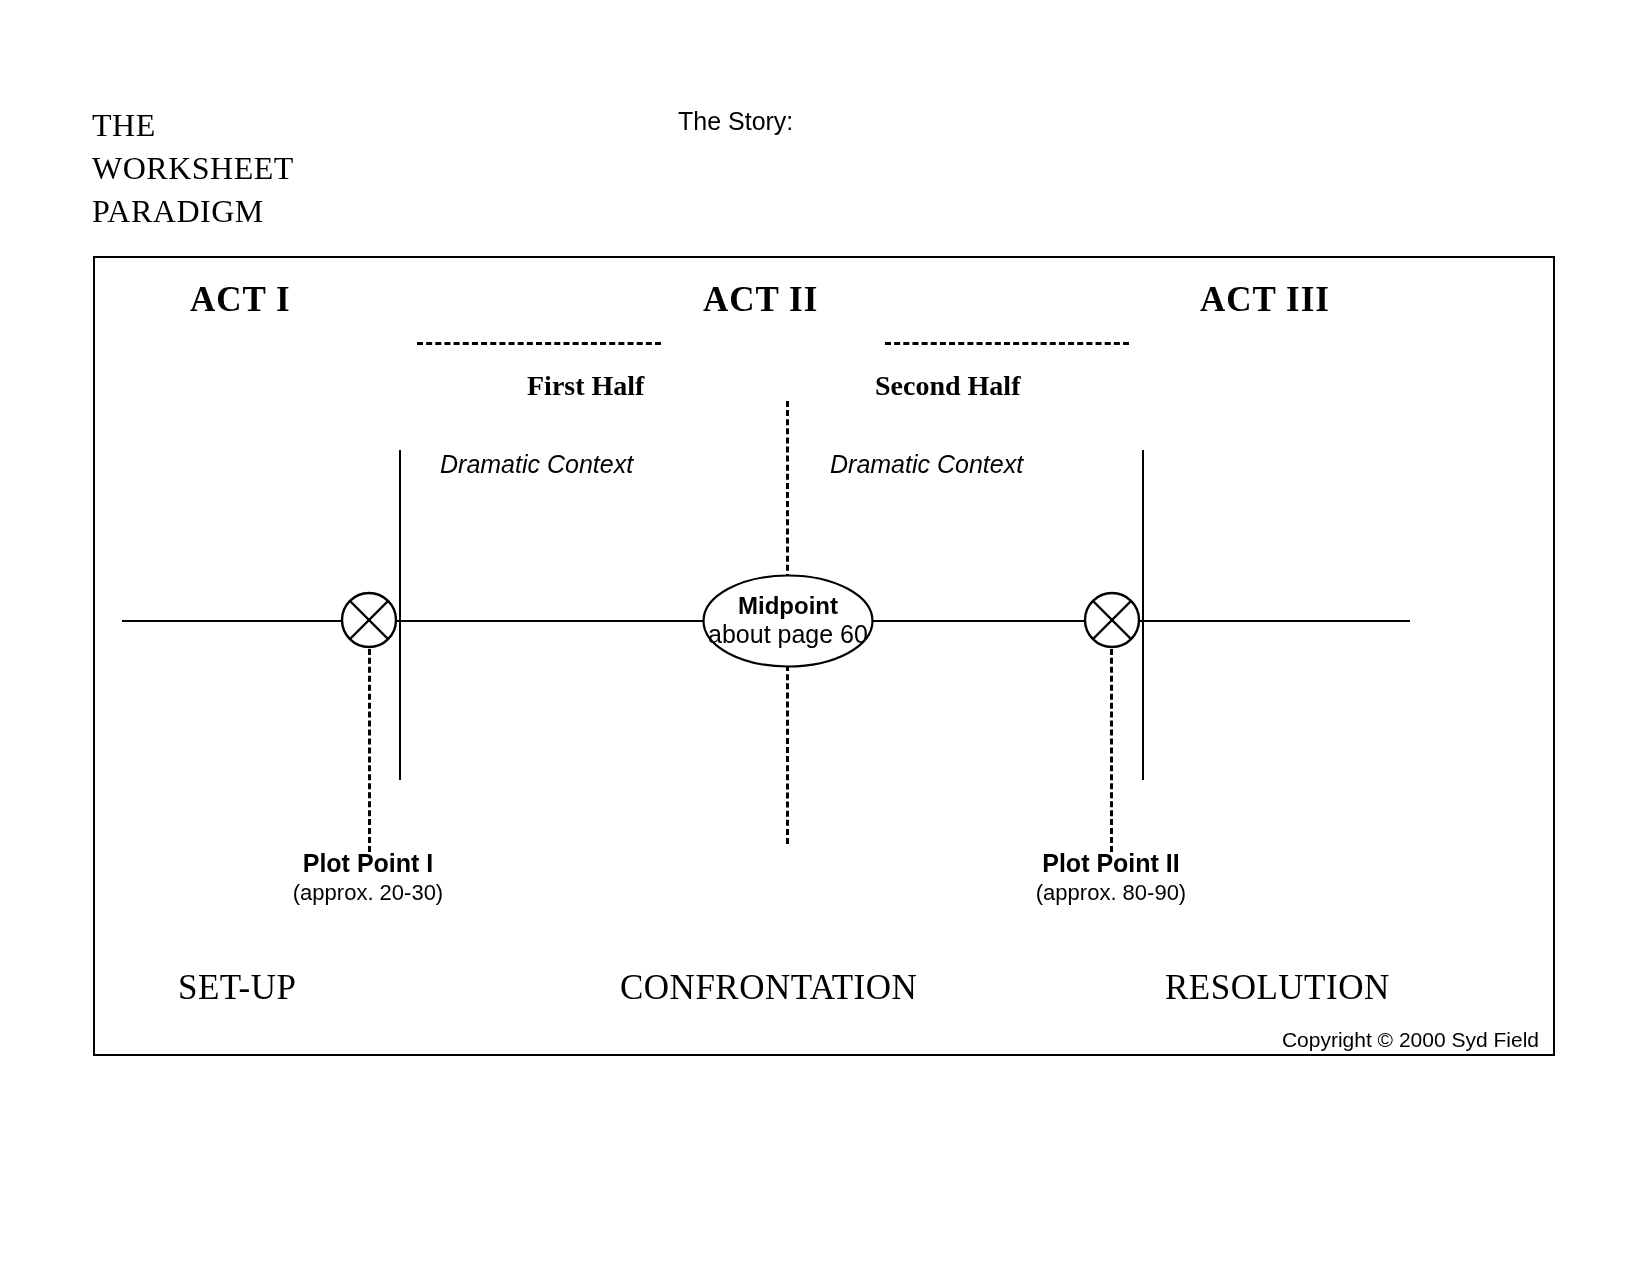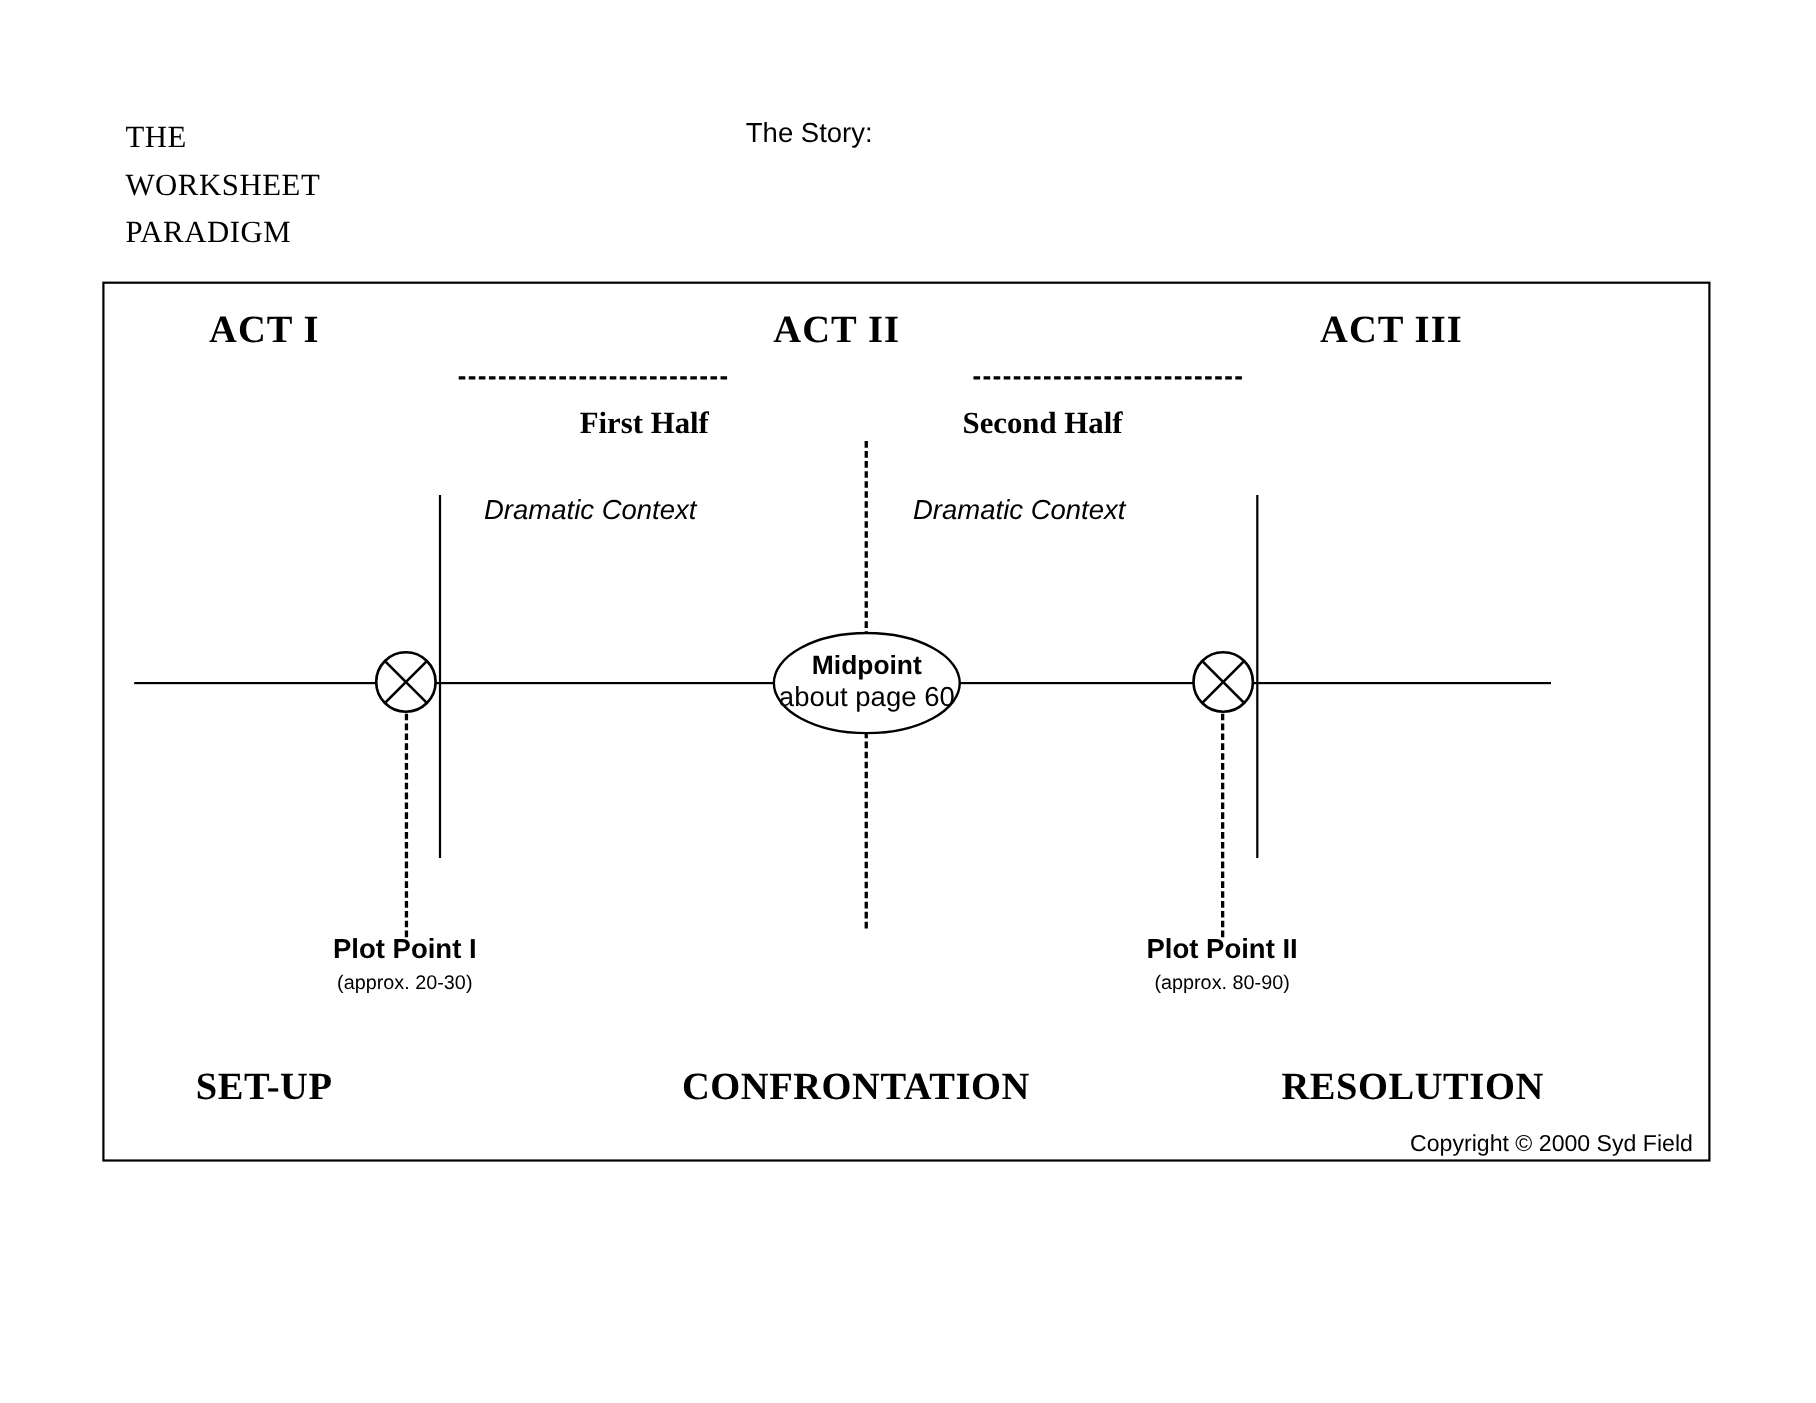--- a/index.html
+++ b/index.html
@@ -20,24 +20,24 @@
     position: absolute;
     left: 0; top: 0;
     width: 1651px;
     height: 1275px;
     background: #ffffff;
   }
 
   
   .title-block {
     position: absolute;
-    left: 114px;
+    left: 92px;
     top: 104px;
     font-family: "Liberation Serif", serif;
-    font-size: 28px;
+    font-size: 32px;
     line-height: 43px;
     letter-spacing: 0.5px;
     color: #000;
     white-space: nowrap;
   }
   .title-line { display: block; }
 
   .story-label {
     position: absolute;
     left: 678px;
@@ -184,29 +184,29 @@
   .pp-label-1 { left: 153px; top: 590px; width: 240px; }
   .pp-label-2 { left: 896px; top: 590px; width: 240px; }
   .pp-title {
     display: block;
     font-weight: bold;
     font-size: 25px;
     line-height: 30px;
   }
   .pp-sub {
     display: block;
-    font-size: 18px;
+    font-size: 22px;
     line-height: 30px;
   }
 
   
   .function-label {
     position: absolute;
     font-family: "Liberation Serif", serif;
-    font-weight: bold;
+    font-weight: normal;
     font-size: 35px;
     letter-spacing: 0.5px;
     white-space: nowrap;
     color: #000;
   }
   .fn-1 { left: 83px;  top: 710px; }
   .fn-2 { left: 525px; top: 710px; }
   .fn-3 { left: 1070px; top: 710px; }
 
   .copyright {

